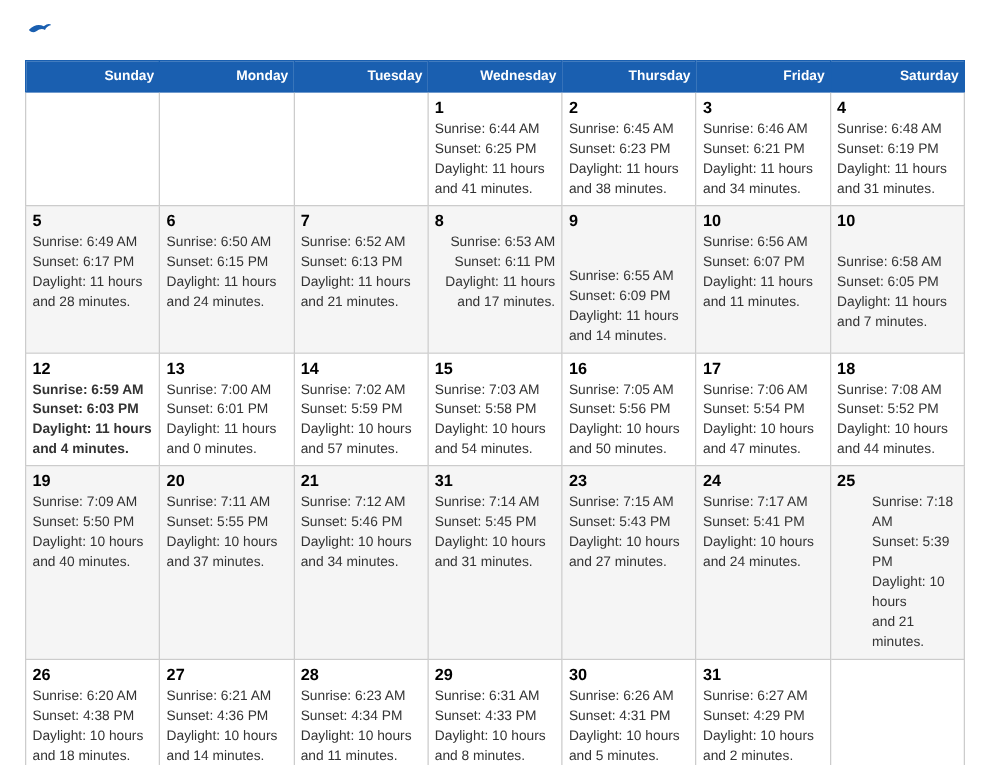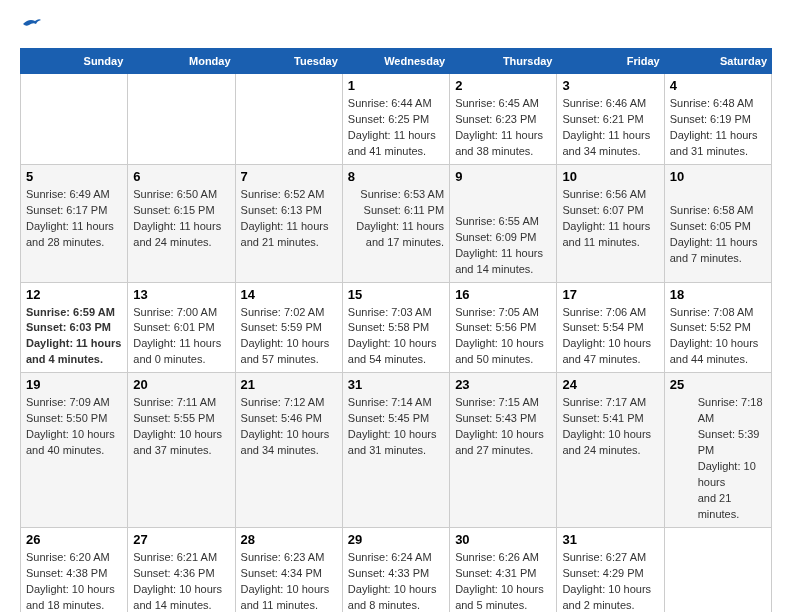--- a/index.html
+++ b/index.html
@@ -329,21 +329,21 @@
         </td>
         <td>
           <span class="day-num">28</span>
           <div class="day-info" style="white-space: pre-line;">Sunrise: 6:23 AM
 Sunset: 4:34 PM
 Daylight: 10 hours
 and 11 minutes.</div>
         </td>
         <td>
           <span class="day-num">29</span>
-          <div class="day-info" style="white-space: pre-line;">Sunrise: 6:24 AM
+          <div class="day-info" style="white-space: pre-line;">Sunrise: 6:31 AM
 Sunset: 4:33 PM
 Daylight: 10 hours
 and 8 minutes.</div>
         </td>
         <td>
           <span class="day-num">30</span>
           <div class="day-info" style="white-space: pre-line;">Sunrise: 6:26 AM
 Sunset: 4:31 PM
 Daylight: 10 hours
 and 5 minutes.</div>

